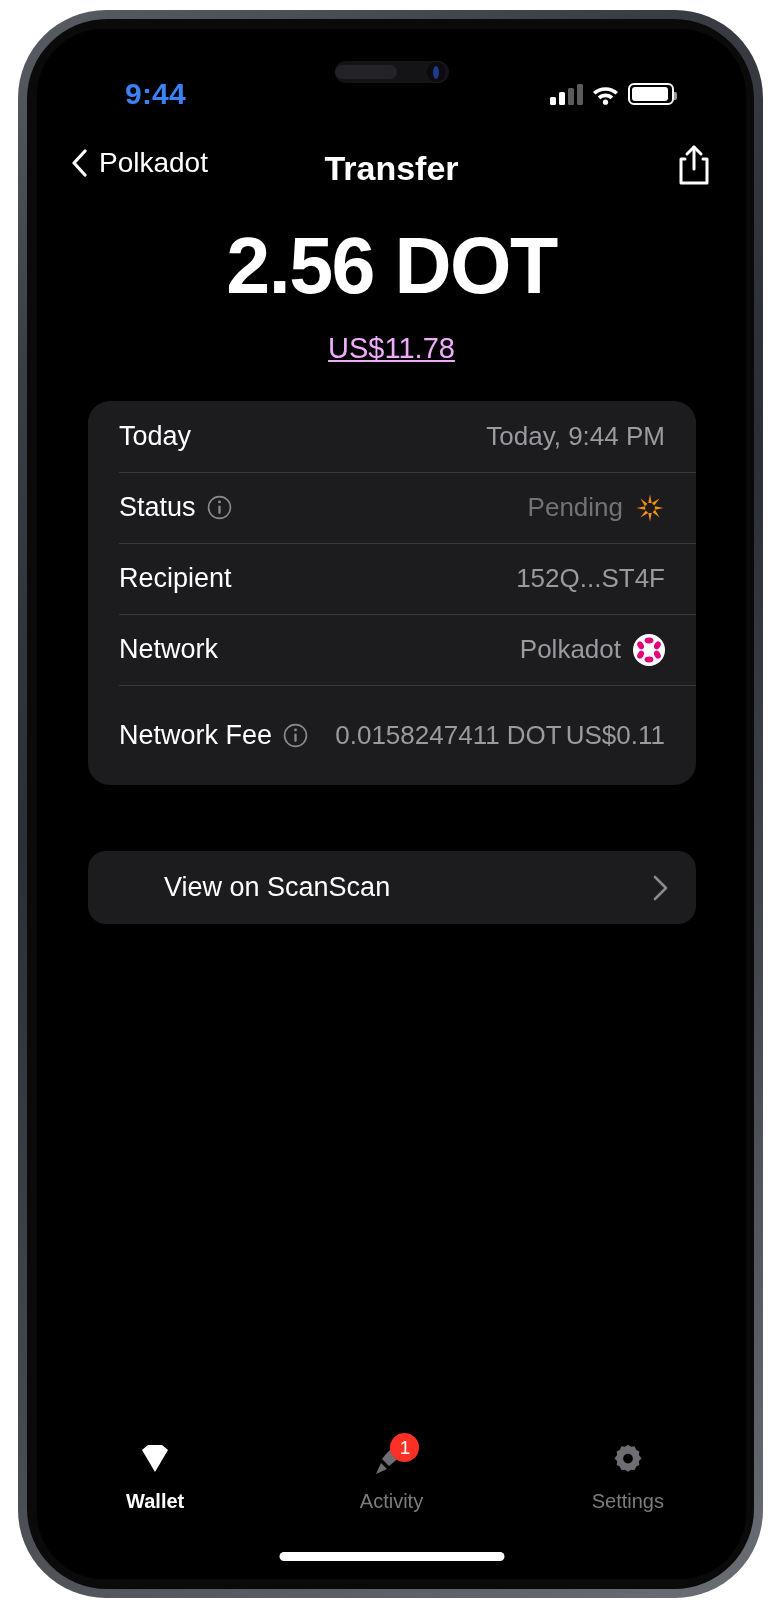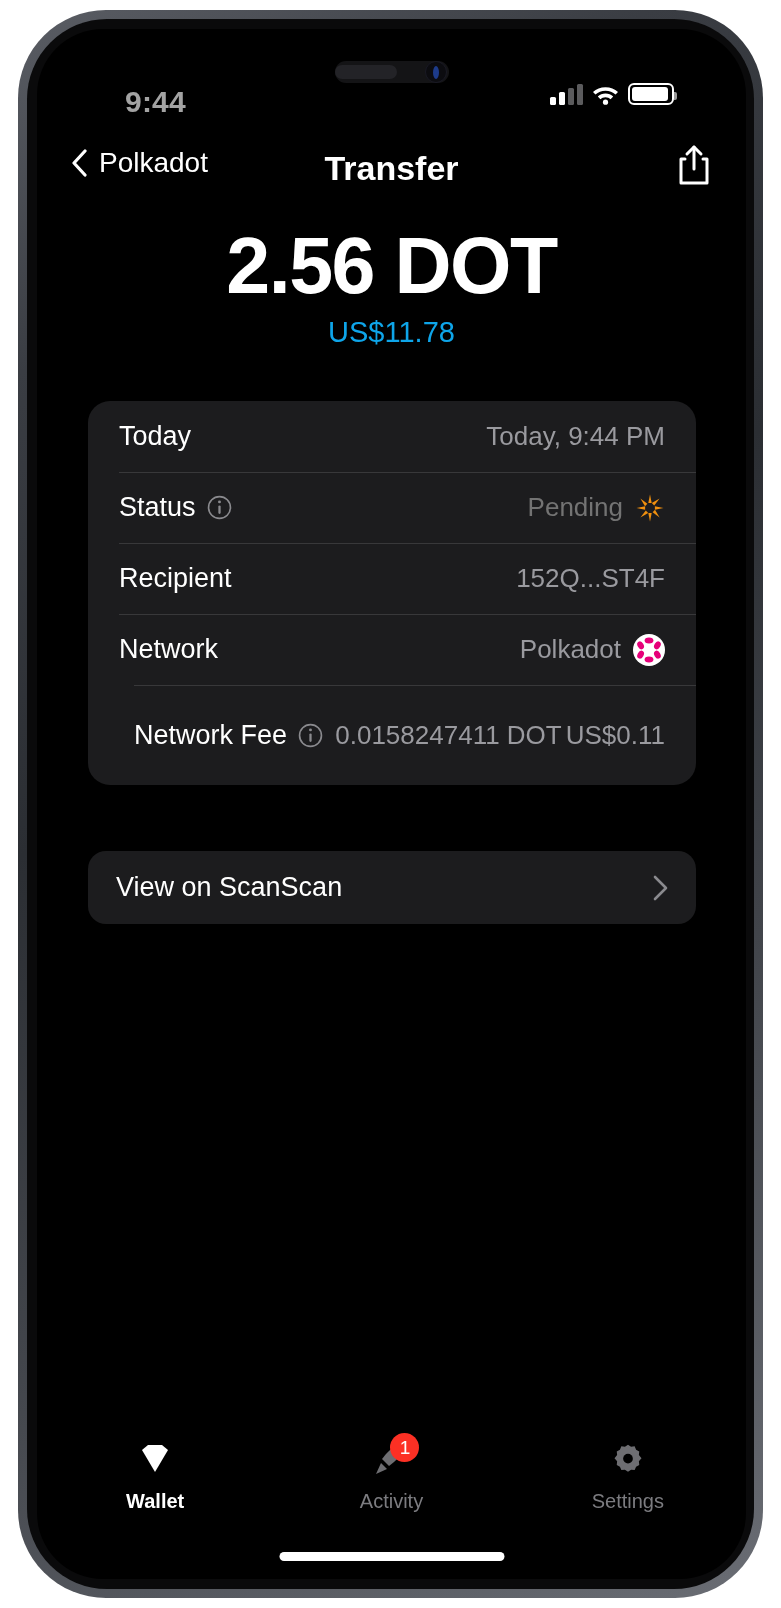--- a/index.html
+++ b/index.html
@@ -94,24 +94,24 @@
   .status-bar {
     position: absolute;
     left: 0;
     top: 44px;
     width: 709px;
     height: 48px;
   }
   .status-time {
     position: absolute;
     left: 88px;
-    top: 12px;
+    top: 4px;
     font-size: 30px;
     font-weight: bold;
-    color: #a3a3a3;
+    color: #3b82f6;
     letter-spacing: 0.2px;
   }
   .status-right {
     position: absolute;
     right: 72px;
     top: 4px;
     display: flex;
     align-items: flex-end;
     gap: 9px;
     height: 28px;
@@ -215,23 +215,24 @@
     text-align: center;
   }
   .hero-amount {
     font-size: 79px;
     font-weight: bold;
     color: #ffffff;
     letter-spacing: -1.5px;
     line-height: 1.05;
   }
   .hero-fiat {
-    margin-top: 8px;
+    margin-top: 24px;
     font-size: 29px;
-    color: #0ea5e9;
+    color: #f0abfc;
+    text-decoration: underline;
   }
 
   
   .card {
     position: absolute;
     left: 51px;
     top: 372px;
     width: 608px;
     background: #1c1c1e;
     border-radius: 22px;
@@ -264,21 +265,21 @@
     white-space: nowrap;
   }
   .row-value {
     display: flex;
     align-items: center;
     gap: 12px;
     font-size: 26px;
     color: #9a9a9f;
     white-space: nowrap;
   }
-  .row-fee { min-height: 100px; margin-left: 15px; }
+  .row-fee { min-height: 100px; }
   .fee-value {
     display: flex;
     flex-direction: row;
     align-items: flex-end;
     gap: 4px;
     font-size: 26px;
     color: #9a9a9f;
   }
   .info-icon {
     width: 25px;
@@ -308,20 +309,21 @@
     display: flex;
     align-items: center;
     justify-content: space-between;
     padding: 0 28px;
     box-sizing: border-box;
     cursor: pointer;
   }
   .explorer-label {
     font-size: 27px;
     color: #ffffff;
+    margin-left: 48px;
   }
   .chev-right { width: 15px; height: 26px; }
 
   
   .tab-bar {
     position: absolute;
     left: 0;
     bottom: 48px;
     width: 709px;
     height: 96px;

